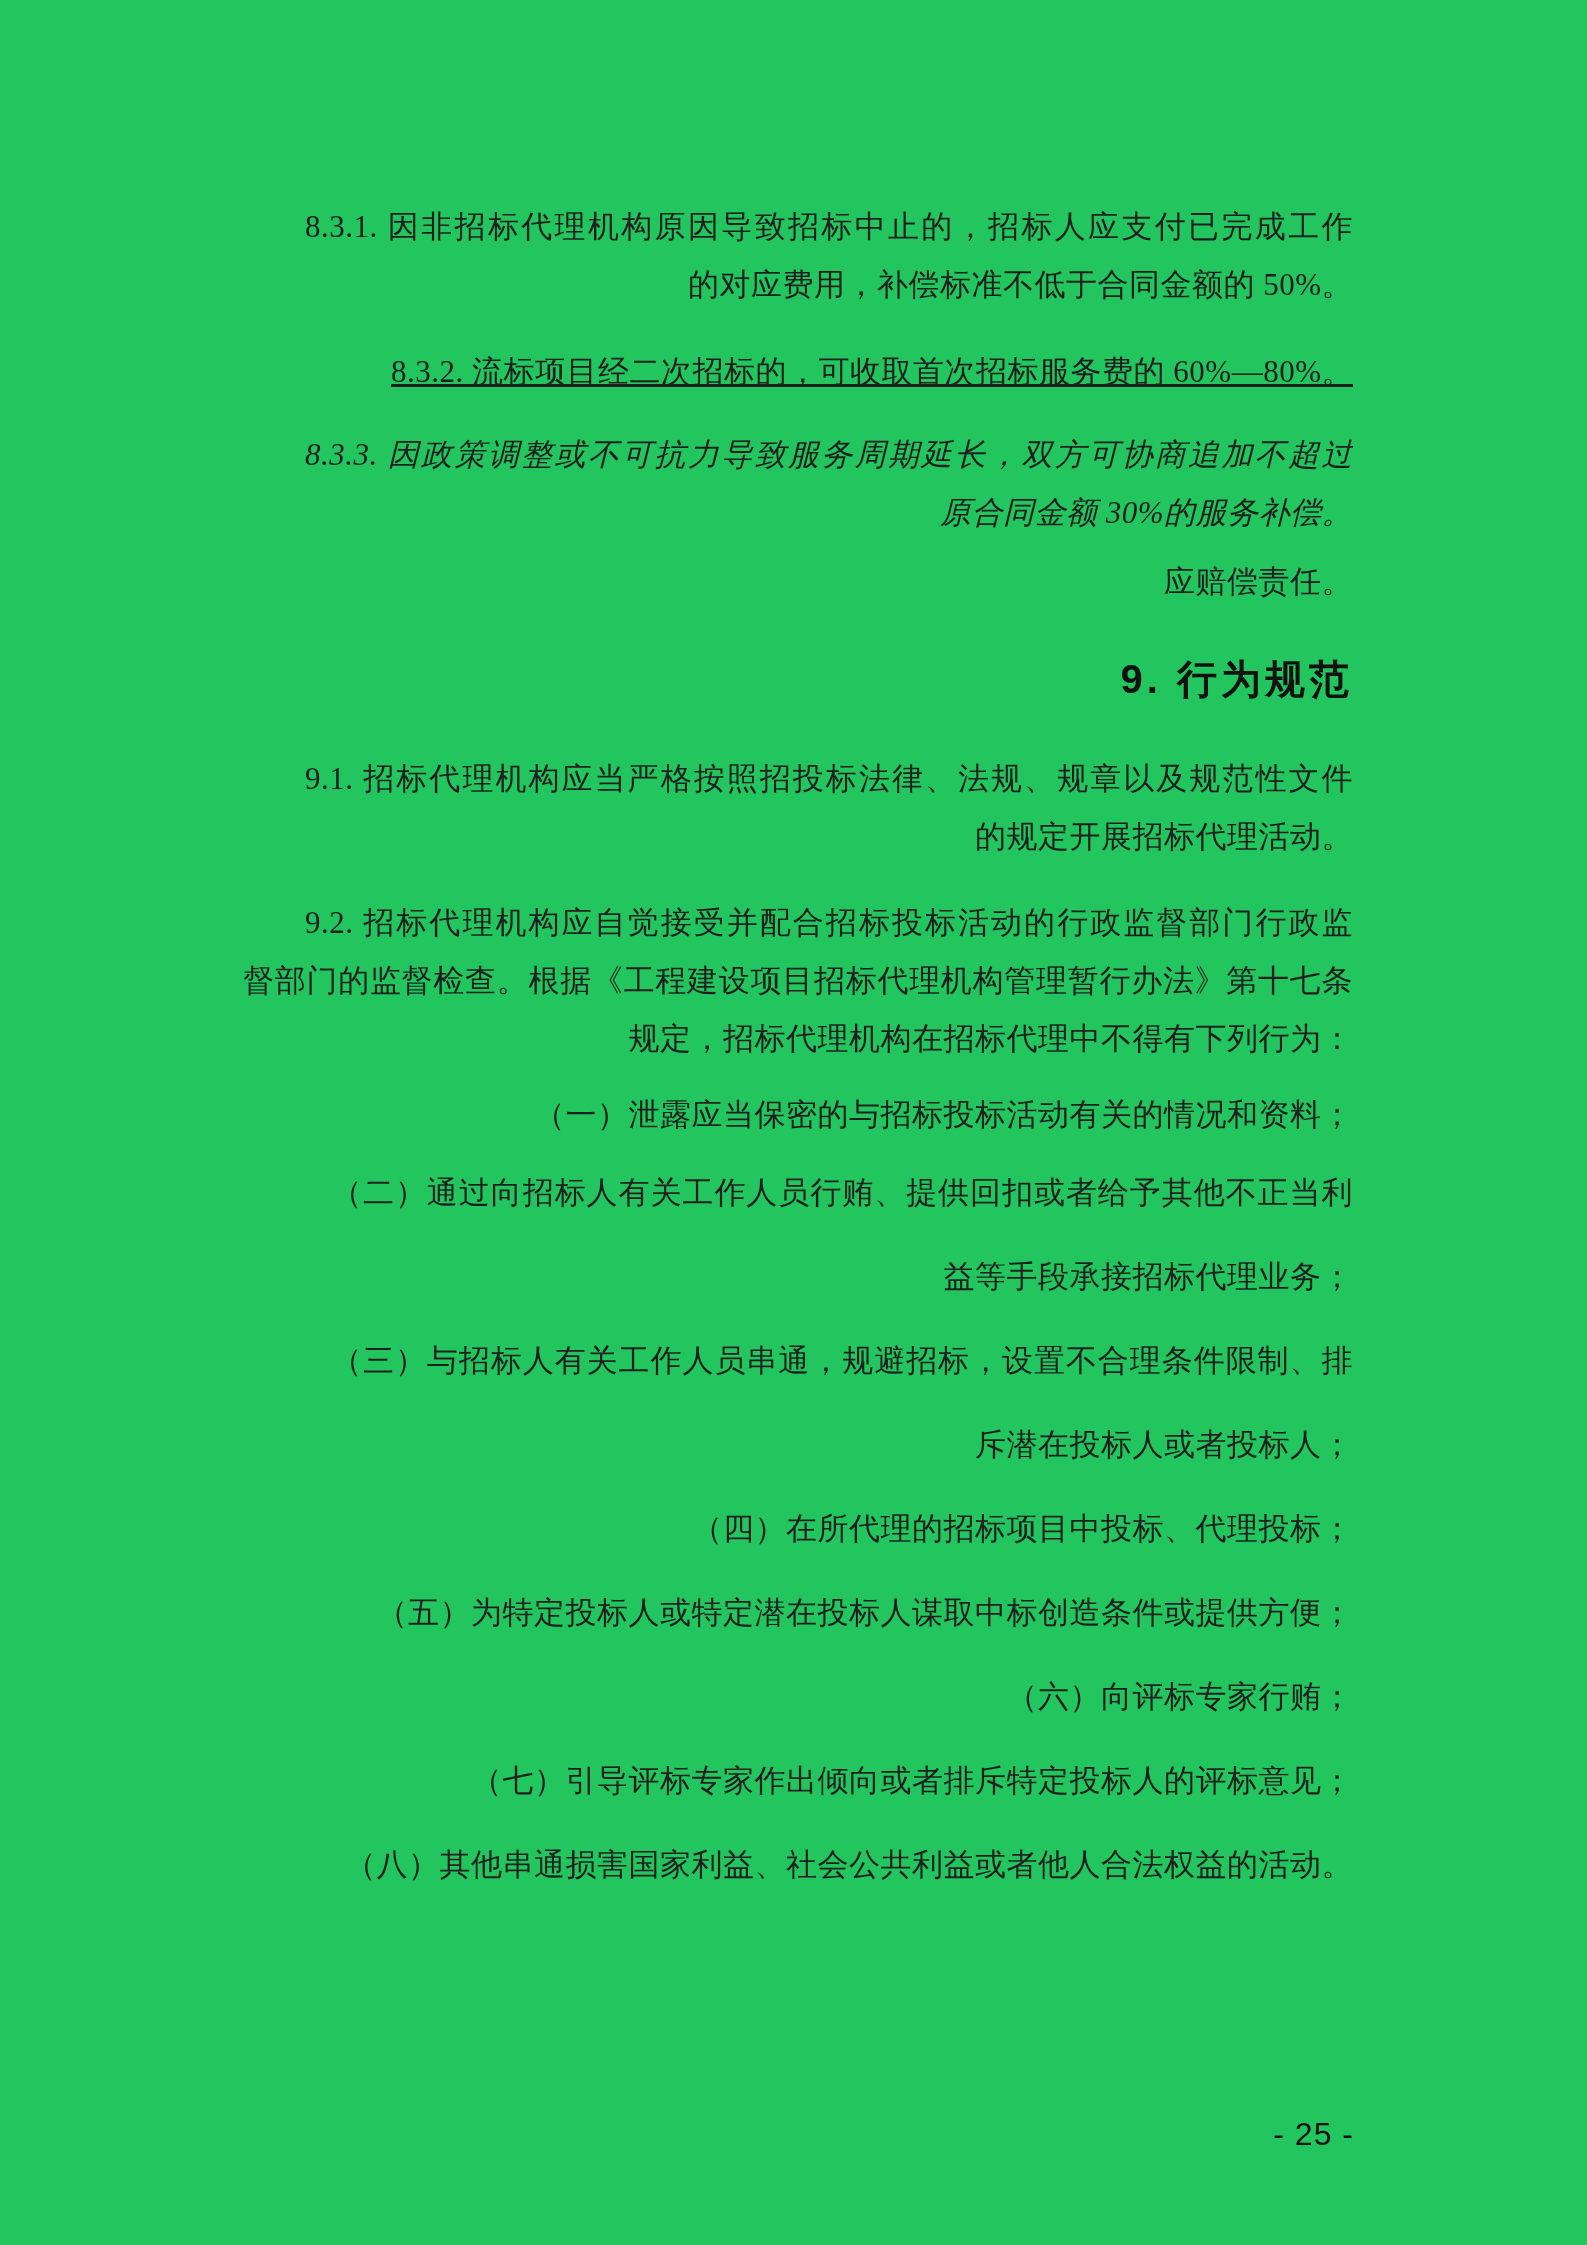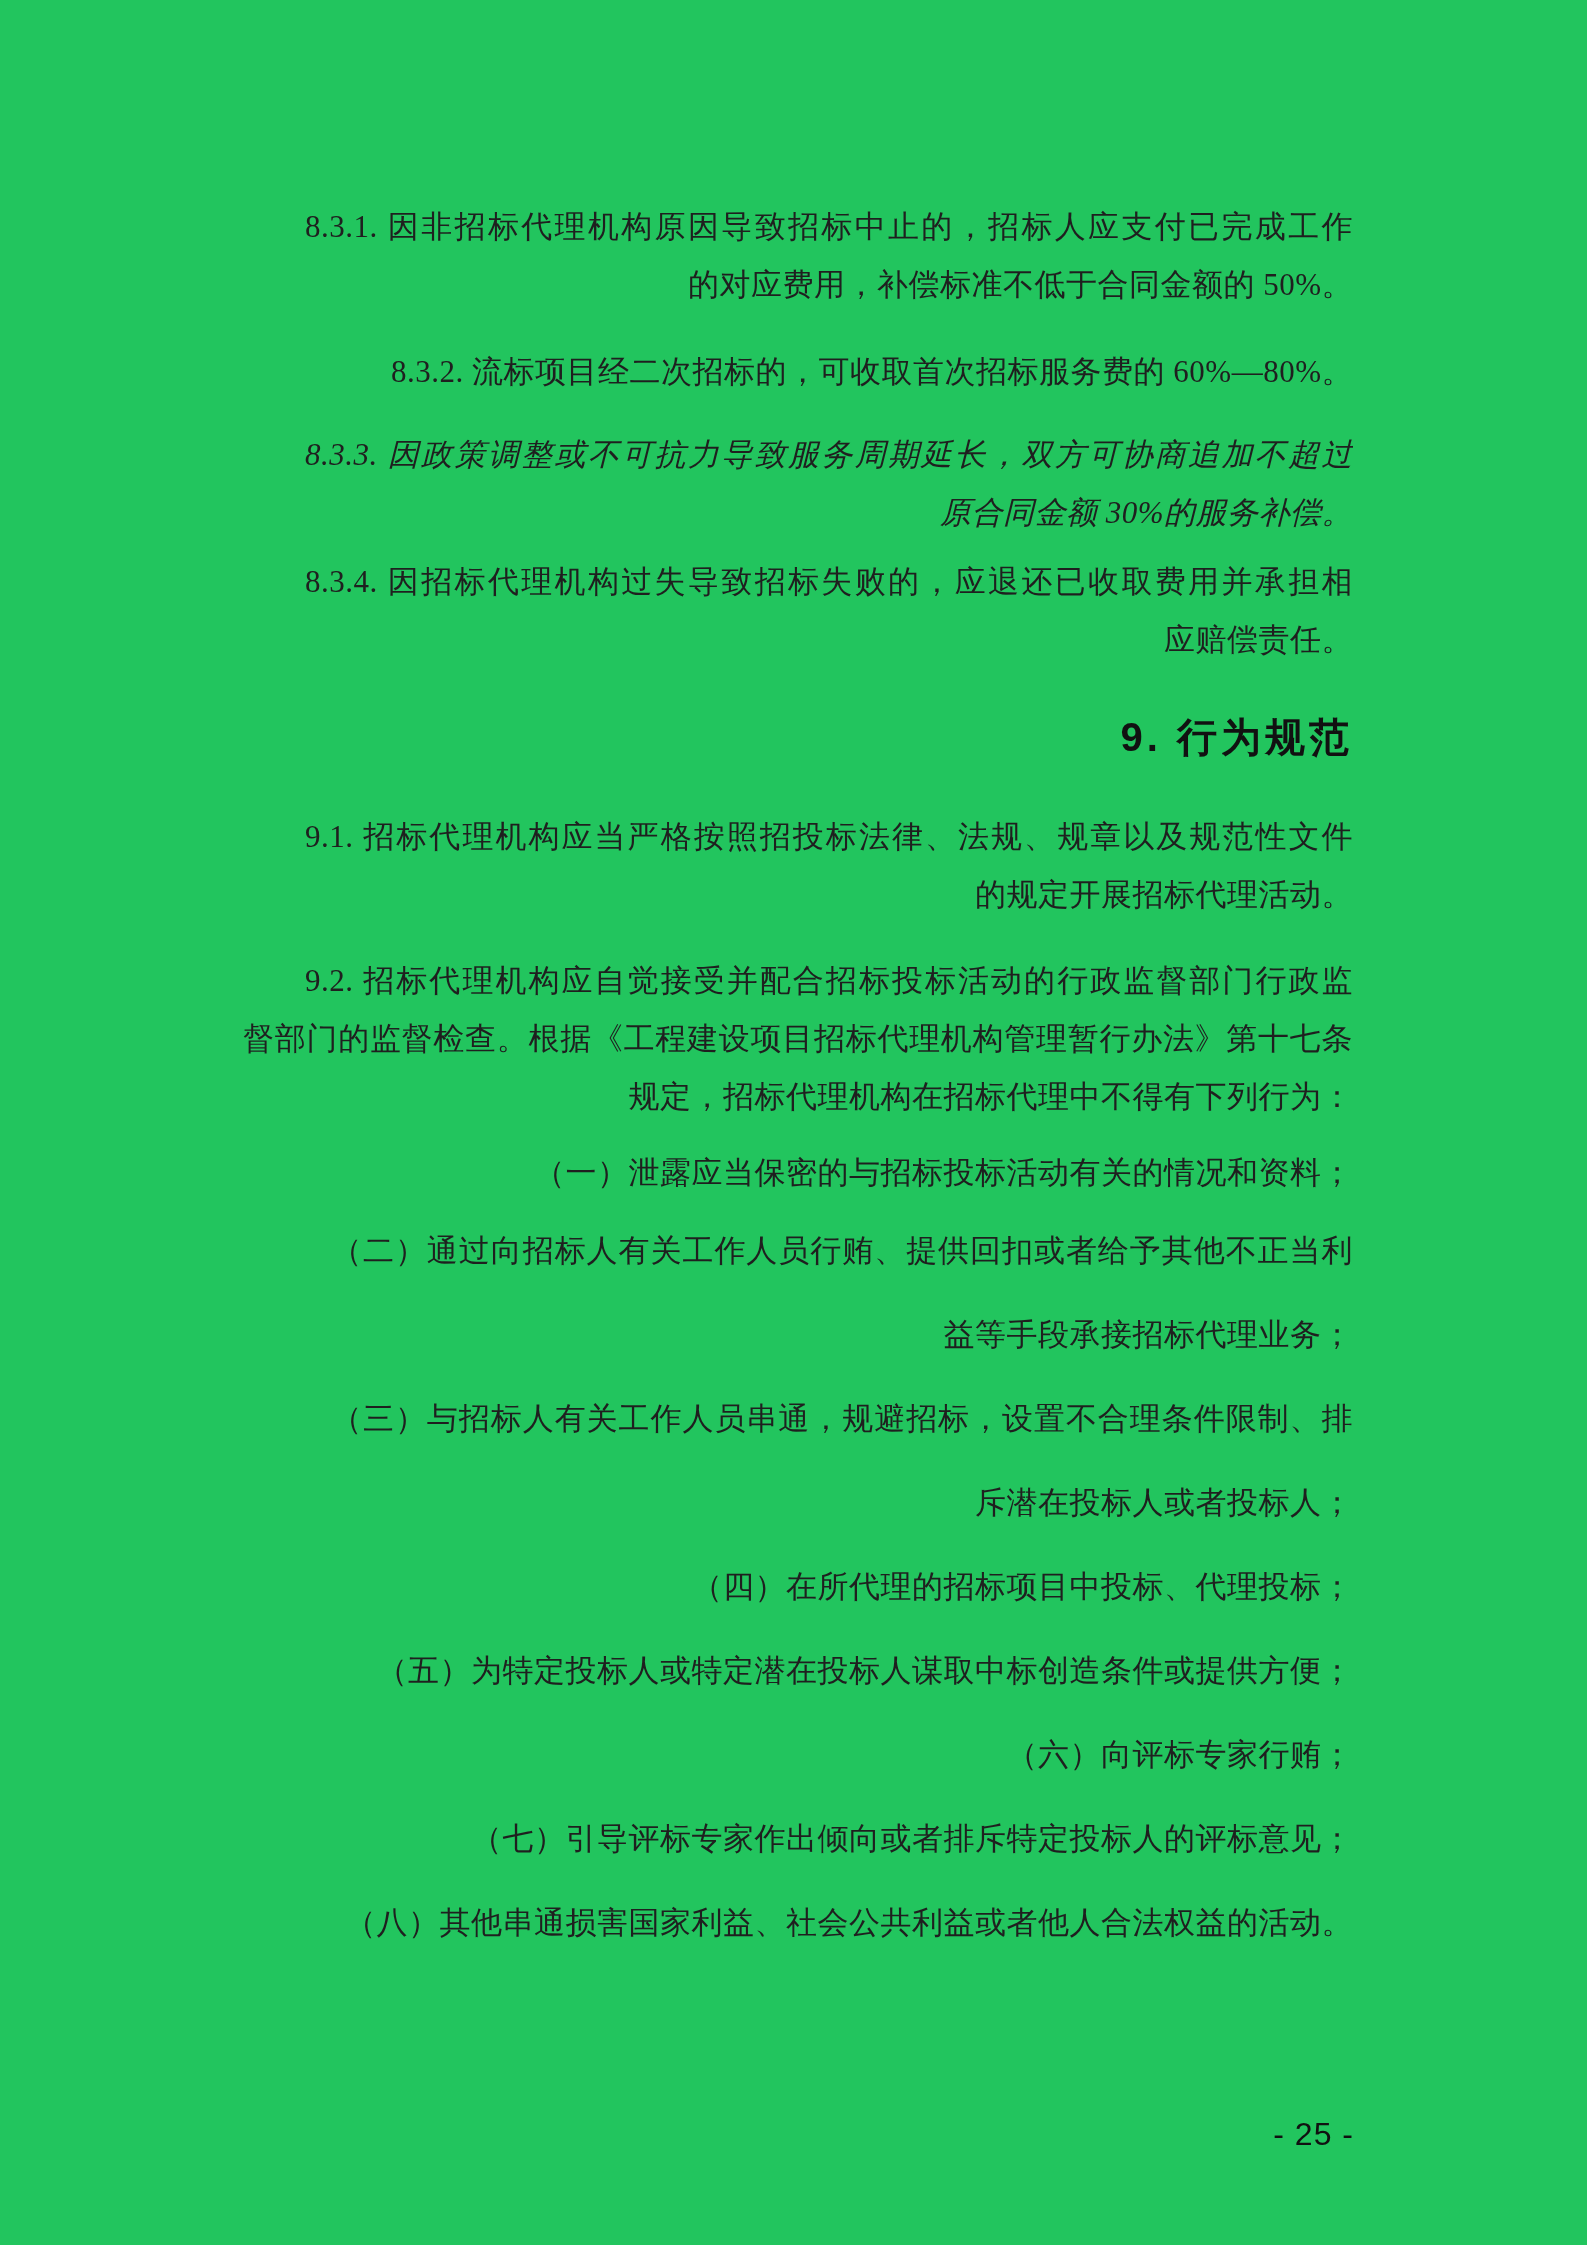--- a/index.html
+++ b/index.html
@@ -54,21 +54,21 @@
     line-height: 48px;
     height: 48px;
     color: #111111;
   }
   
   .item .line {
     line-height: 84px;
     height: 84px;
   }
   
-  [data-name="clause-8-3-2"] { margin-top: 29px; }
+  [data-name="clause-8-3-2"] { margin-top: 29px; text-decoration: underline; }
   [data-name="clause-8-3-3"] { margin-top: 25px; font-style: italic; }
   [data-name="clause-8-3-4"] { margin-top: 11px; }
   [data-name="heading-9"]    { margin-top: 44px; }
   [data-name="clause-9-1"]   { margin-top: 47px; }
   [data-name="clause-9-2"]   { margin-top: 28px; }
   [data-name="item-1"]       { margin-top: 5px;  }
   [data-name="item-2"]       { margin-top: -6px; }
   .footer {
     position: absolute;
     top: 2112px;
@@ -90,21 +90,20 @@
         <div class="line" data-name="clause-8-3-1-line-2">的对应费用，补偿标准不低于合同金额的 50%。</div>
       </div>
       <div class="block body" data-name="clause-8-3-2">
         <div class="line first" data-name="clause-8-3-2-line-1">8.3.2.  流标项目经二次招标的，可收取首次招标服务费的 60%—80%。</div>
       </div>
       <div class="block body" data-name="clause-8-3-3">
         <div class="line first fill" data-name="clause-8-3-3-line-1">8.3.3.  因政策调整或不可抗力导致服务周期延长，双方可协商追加不超过</div>
         <div class="line" data-name="clause-8-3-3-line-2">原合同金额 30%的服务补偿。</div>
       </div>
       <div class="block body" data-name="clause-8-3-4">
-        <div class="line first fill" data-name="clause-8-3-4-line-1">8.3.4.  因招标代理机构过失导致招标失败的，应退还已收取费用并承担相</div>
         <div class="line" data-name="clause-8-3-4-line-2">应赔偿责任。</div>
       </div>
       <div class="block heading" data-name="heading-9">
         <div class="line first" data-name="heading-9-line-1">9.  行为规范</div>
       </div>
       <div class="block body" data-name="clause-9-1">
         <div class="line first fill" data-name="clause-9-1-line-1">9.1.  招标代理机构应当严格按照招投标法律、法规、规章以及规范性文件</div>
         <div class="line" data-name="clause-9-1-line-2">的规定开展招标代理活动。</div>
       </div>
       <div class="block body" data-name="clause-9-2">

